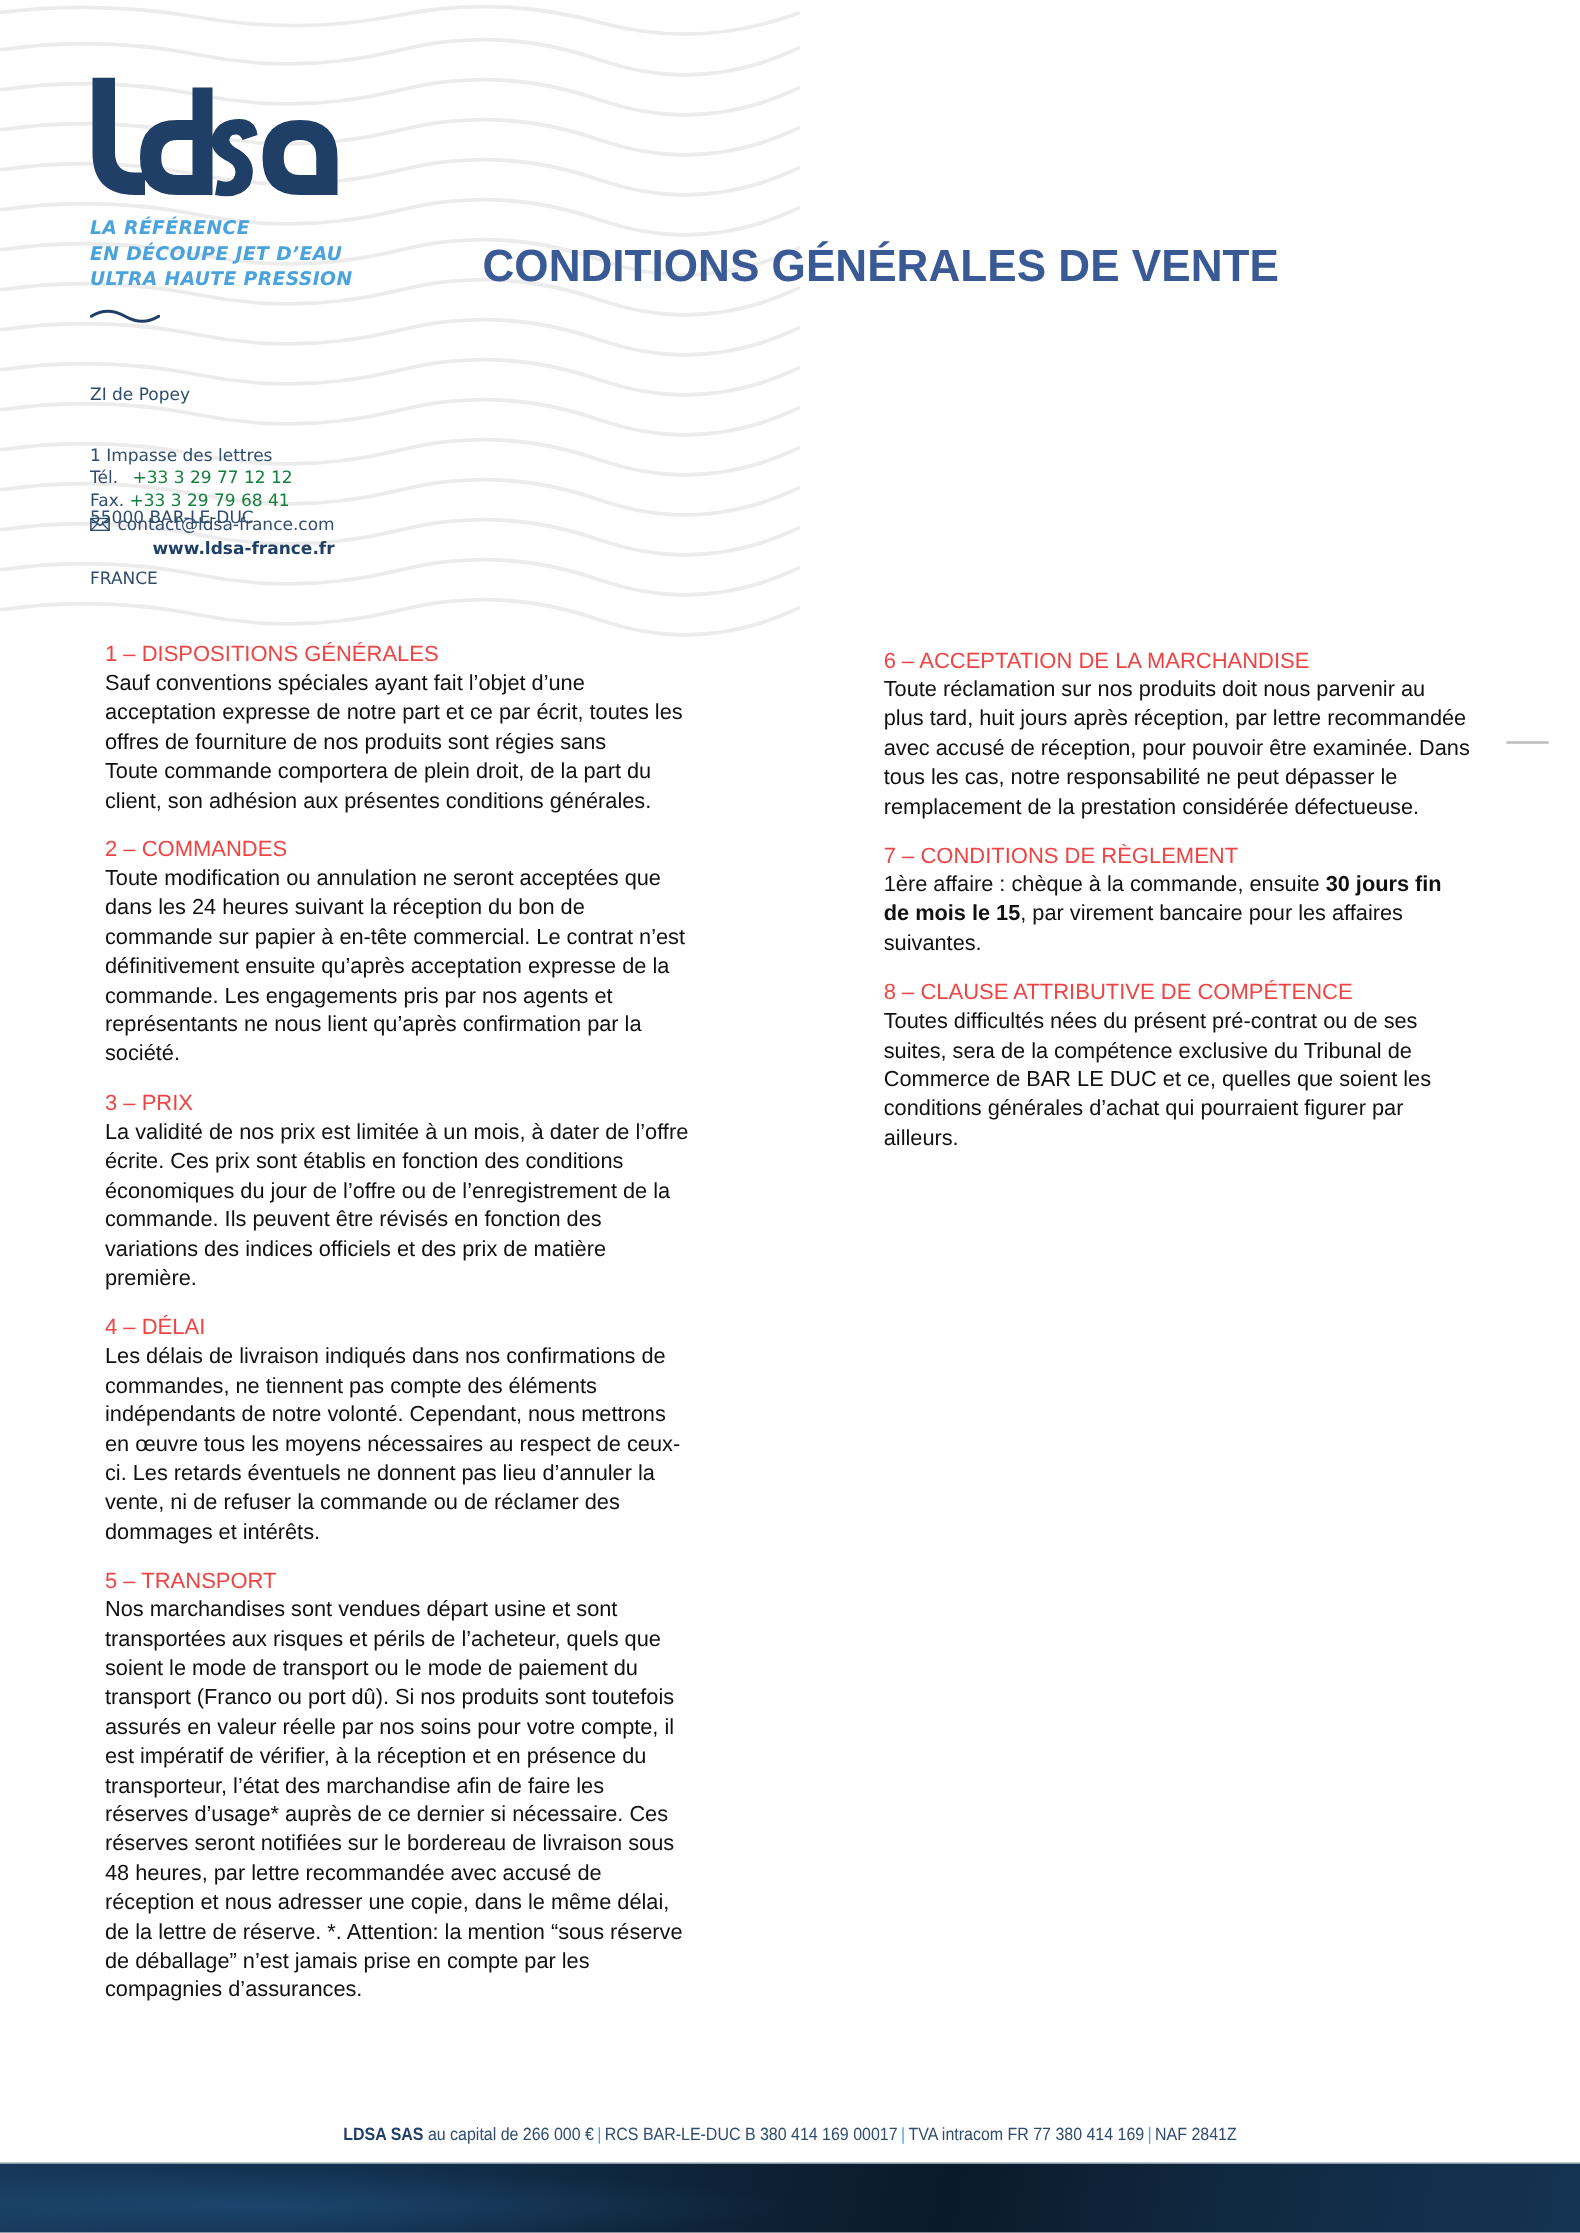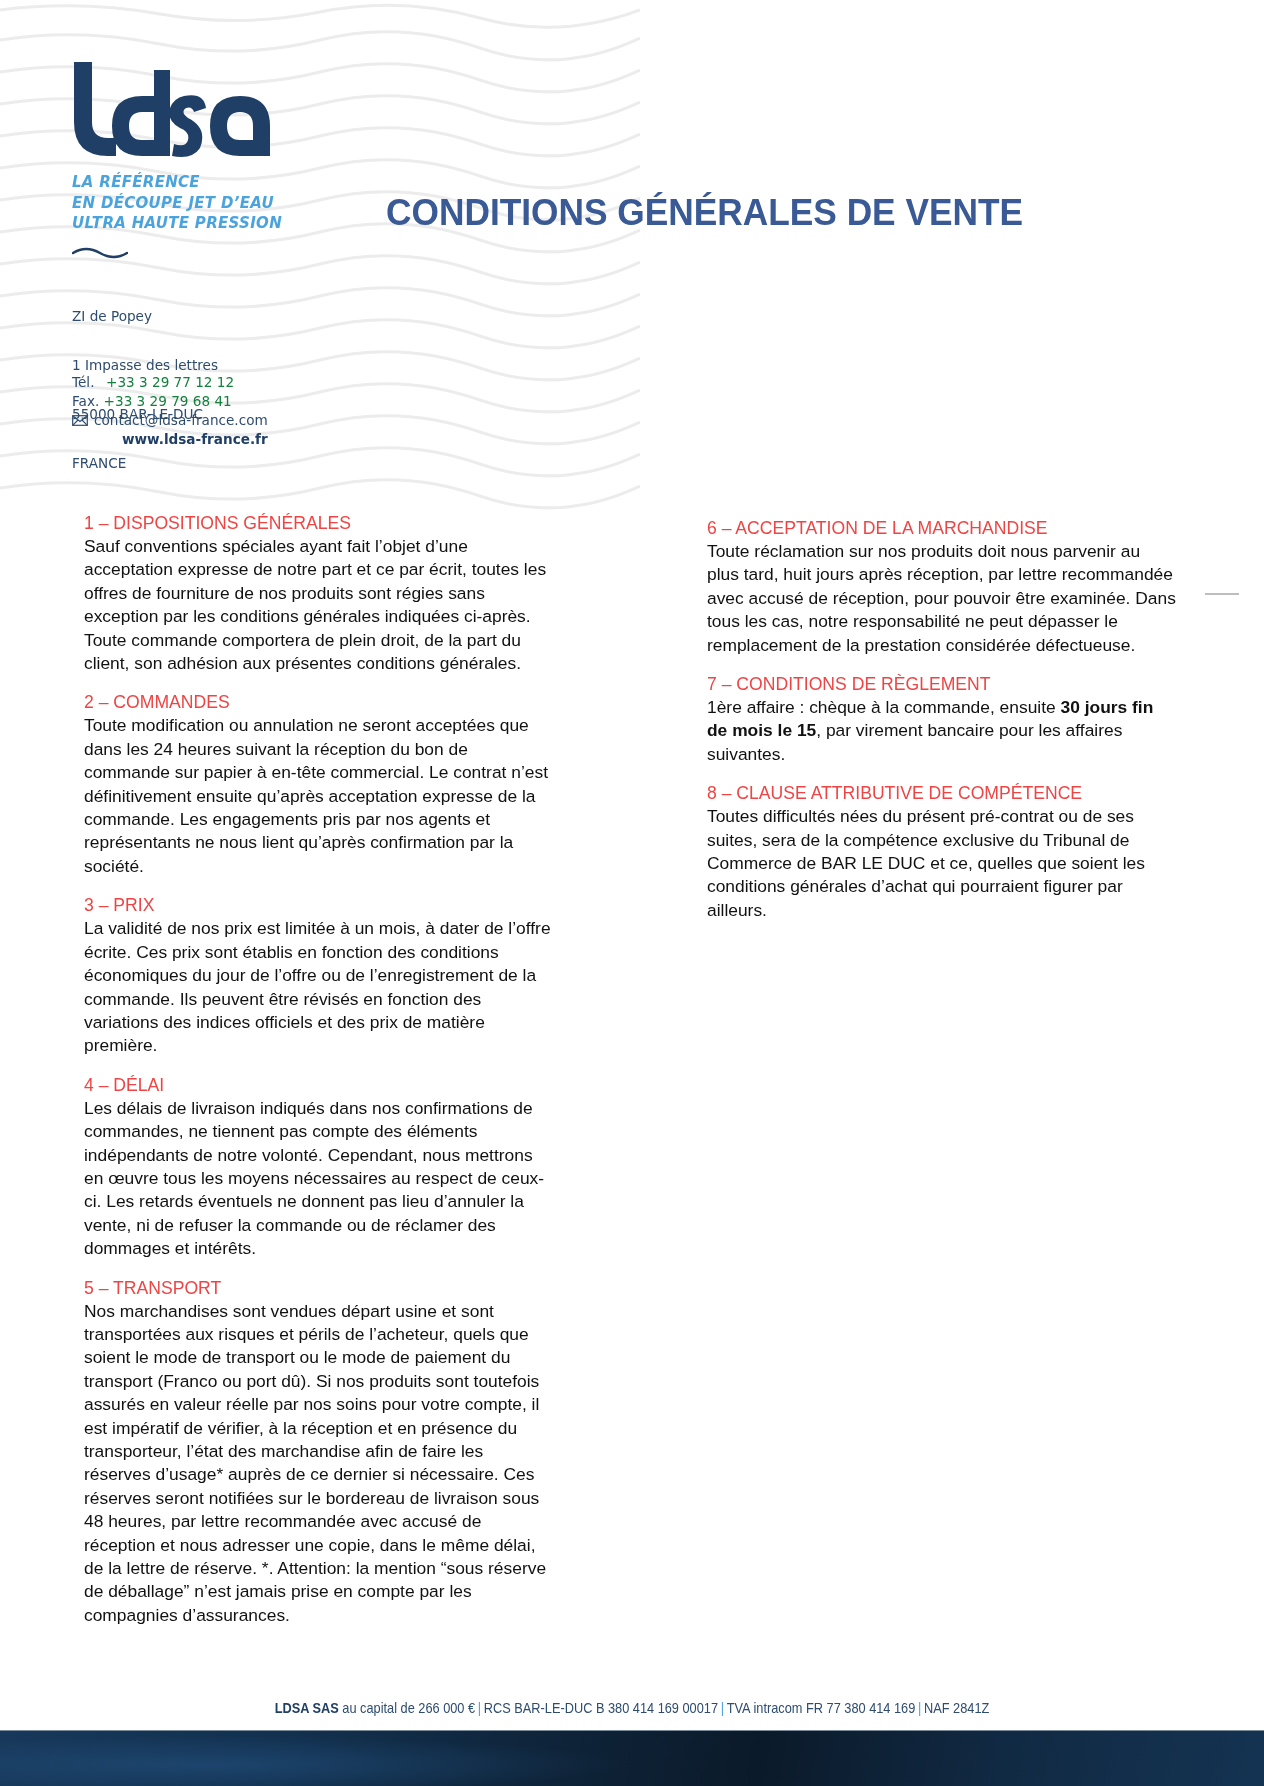--- a/index.html
+++ b/index.html
@@ -154,21 +154,20 @@
 
 <div class="edge-mark"></div>
 
 <div class="col col-left">
   <div class="section">
     <h2>1 – DISPOSITIONS GÉNÉRALES</h2>
     <p>
       <span class="line">Sauf conventions spéciales ayant fait l’objet d’une</span>
       <span class="line">acceptation expresse de notre part et ce par écrit, toutes les</span>
       <span class="line">offres de fourniture de nos produits sont régies sans</span>
-      <span class="line">exception par les conditions générales indiquées ci-après.</span>
       <span class="line">Toute commande comportera de plein droit, de la part du</span>
       <span class="line">client, son adhésion aux présentes conditions générales.</span>
     </p>
   </div>
 
   <div class="section">
     <h2>2 – COMMANDES</h2>
     <p>
       <span class="line">Toute modification ou annulation ne seront acceptées que</span>
       <span class="line">dans les 24 heures suivant la réception du bon de</span>

